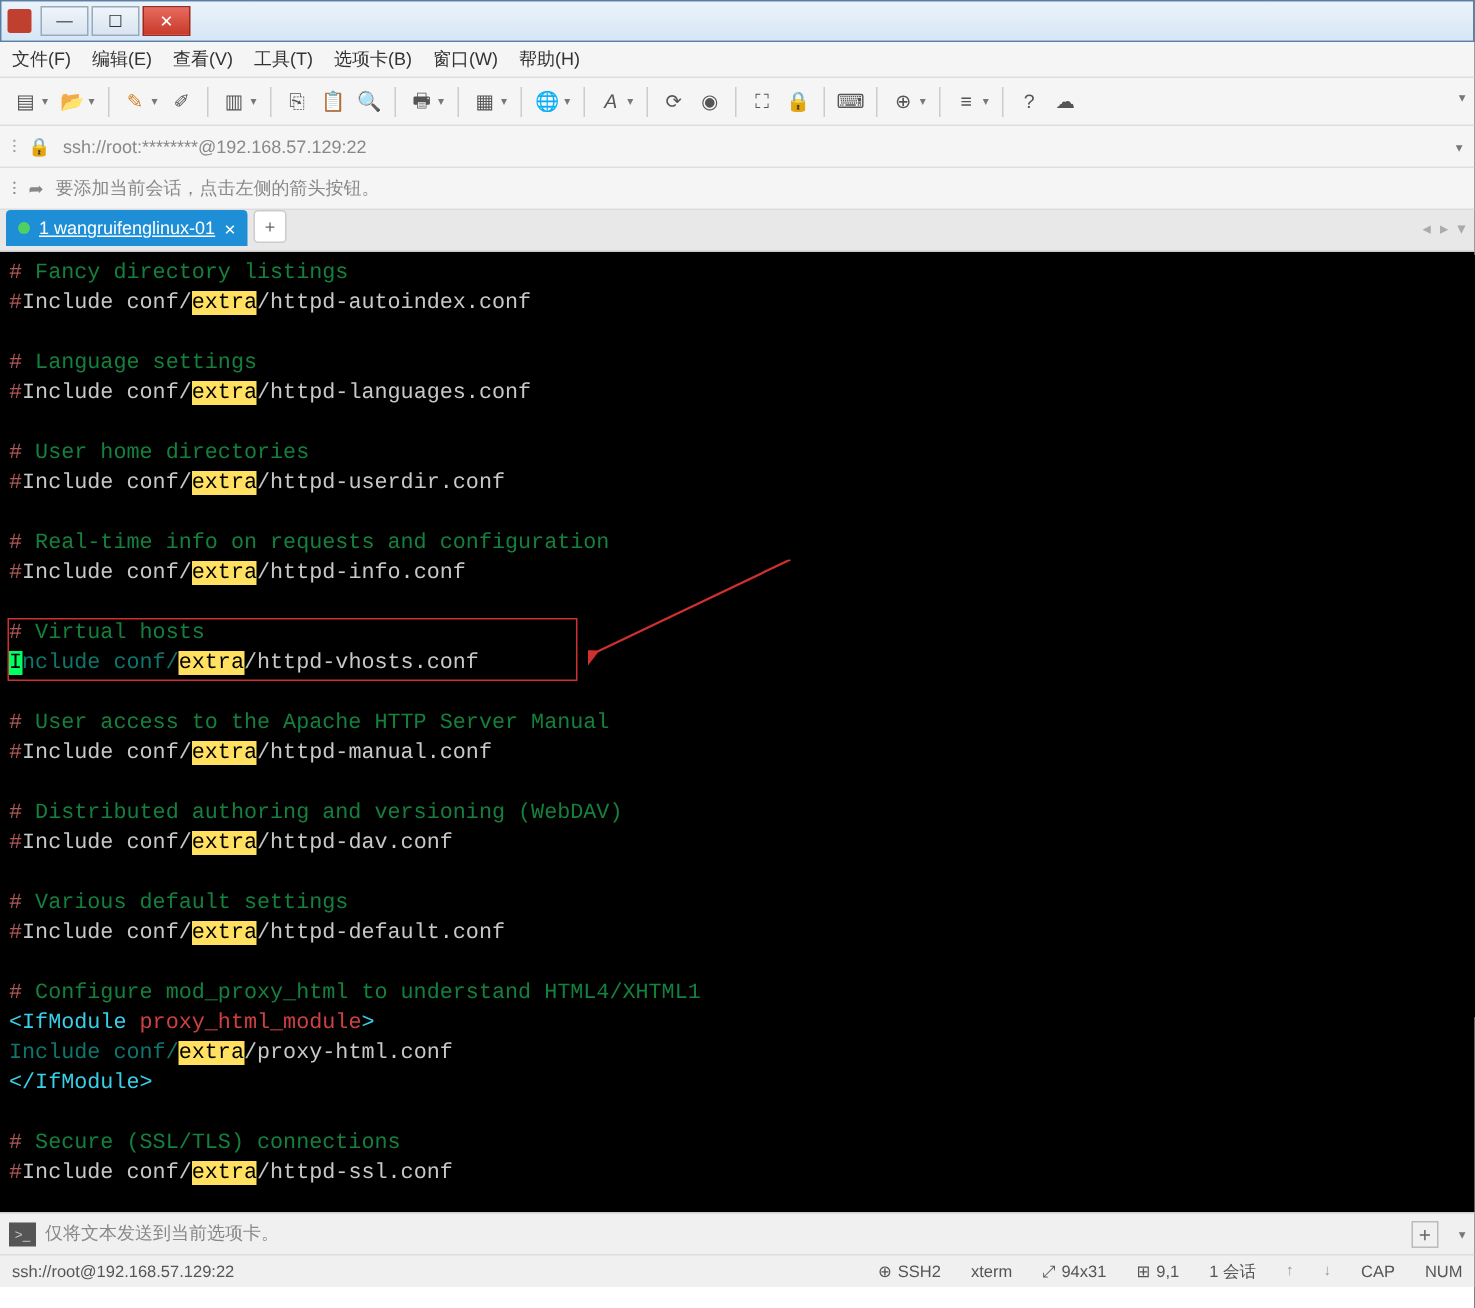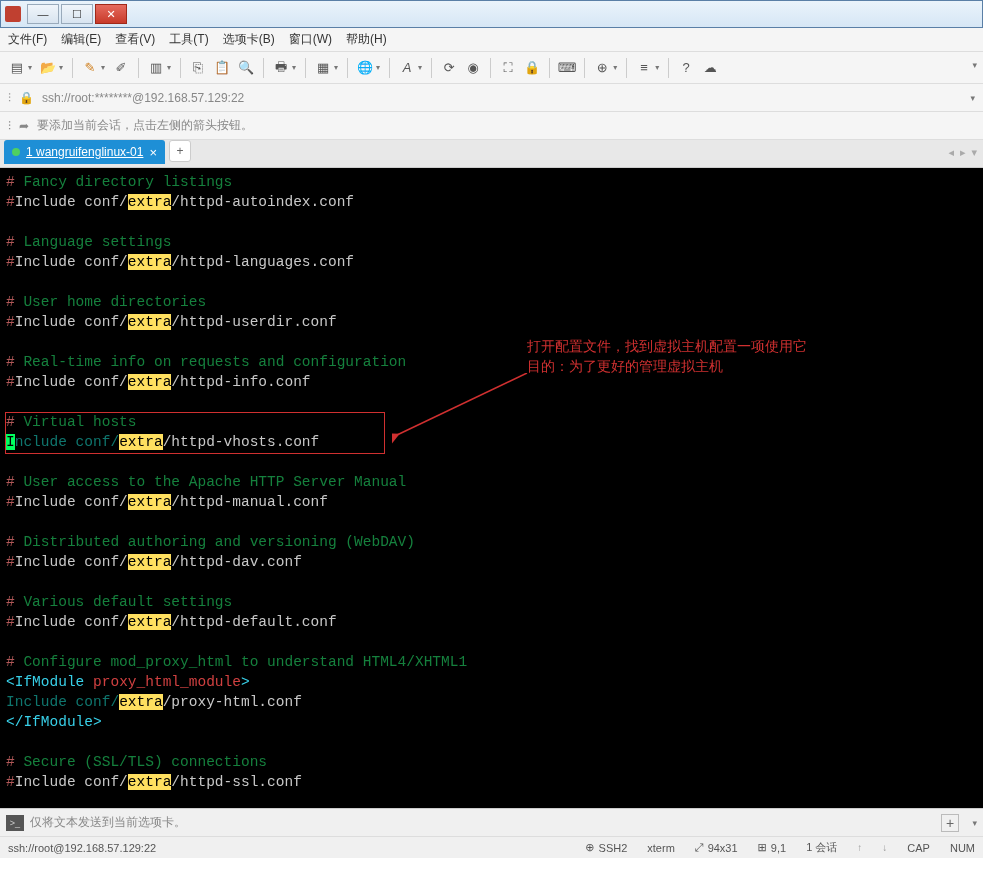--- a/index.html
+++ b/index.html
@@ -203,22 +203,20 @@
 <span class="hash">#</span><span class="dir">Include conf/</span><span class="hl">extra</span><span class="dir">/httpd-ssl.conf</span>
 <div class="red-box"></div>
 <svg class="annotation-line" width="150" height="80">
   <defs>
         <marker id="ah" markerWidth="8" markerHeight="8" refX="2" refY="4" orient="auto">
           <path d="M8,0 L0,4 L8,8 Z" fill="#d03030"></path>
         </marker>
       </defs>
   <line x1="135" y1="0" x2="5" y2="62" stroke="#d03030" stroke-width="1.5" marker-end="url(#ah)"></line>
 </svg>
-<div class="annotation-text"><span>打开配置文件，找到虚拟主机配置一项使用它</span>
-<span>目的：为了更好的管理虚拟主机</span></div>
 </div>
 
 <div class="inputbar">
   <div class="prompt-icon">&gt;_</div>
   <span>仅将文本发送到当前选项卡。</span>
   <div class="plus-btn">+</div>
   <span class="far-right">▾</span>
 </div>
 
 <div class="statusbar">

